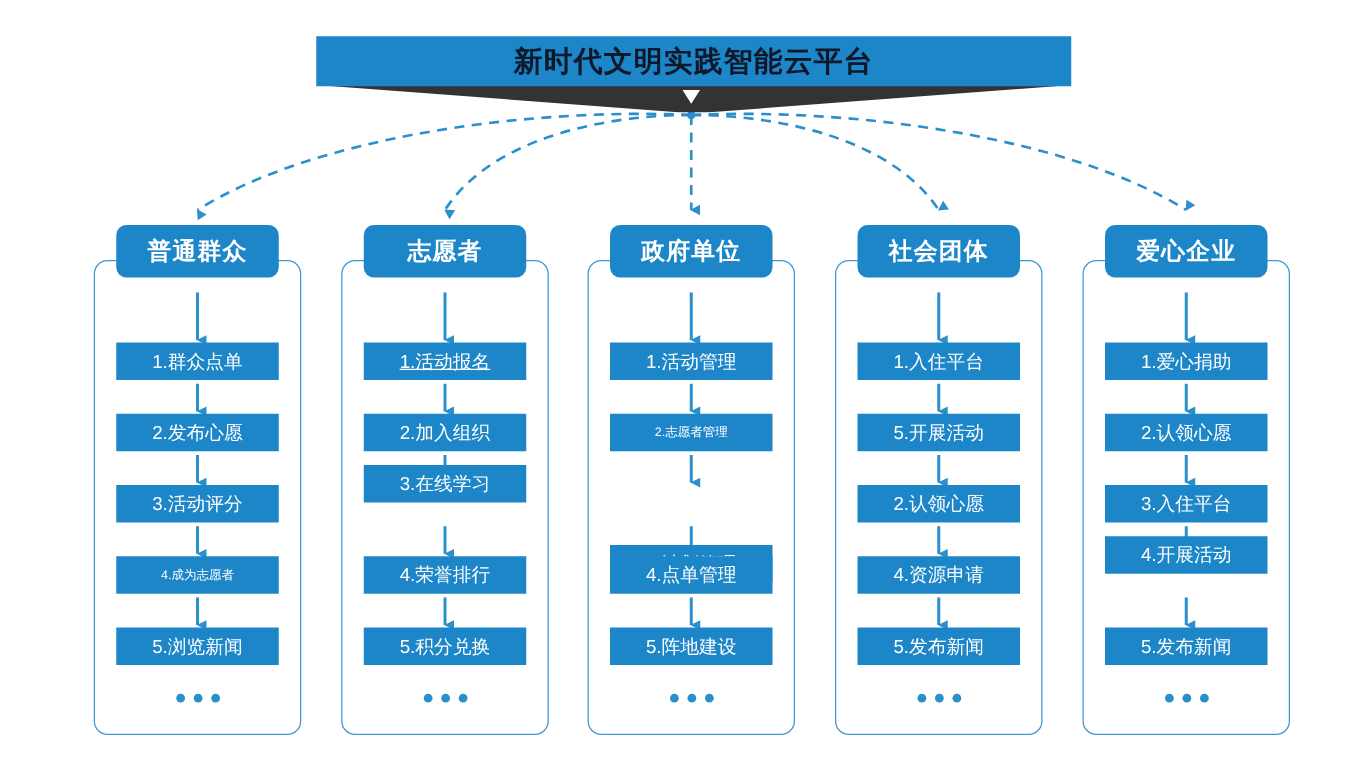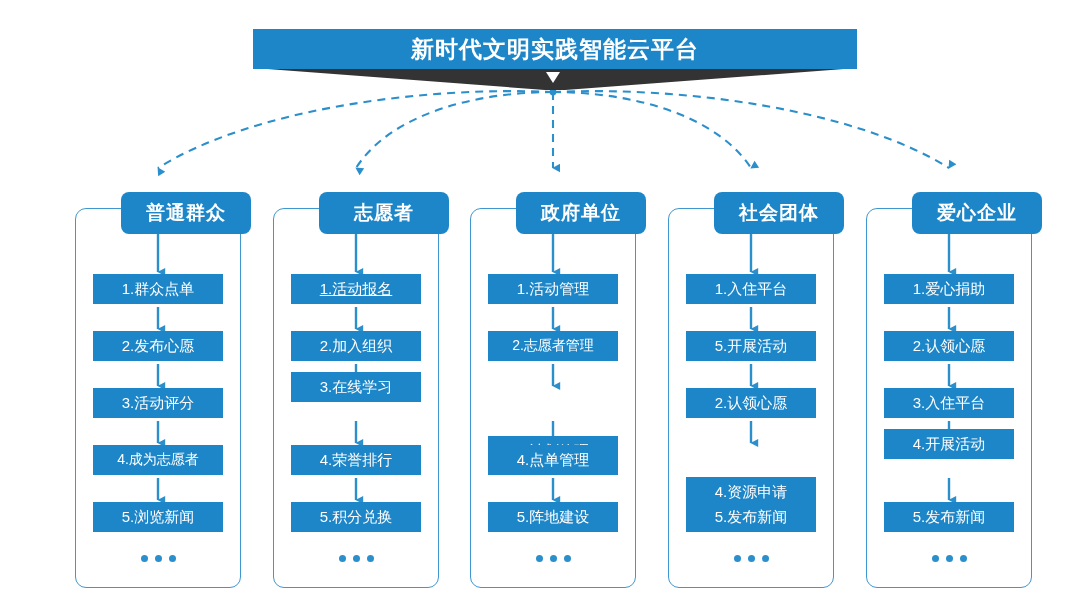--- a/index.html
+++ b/index.html
@@ -27,21 +27,21 @@
   .title-banner {
     position: absolute;
     left: 253px;
     top: 29px;
     width: 604px;
     height: 40px;
     background: #1d86c8;
     display: flex;
     align-items: center;
     justify-content: center;
-    color: #ffffff;
+    color: #0f172a;
     font-size: 23px;
     font-weight: bold;
     letter-spacing: 1px;
     z-index: 5;
   }
 
   
   .banner-shadow {
     position: absolute;
     left: 253px;
@@ -79,50 +79,49 @@
     height: 380px;
     box-sizing: border-box;
     border: 1.6px solid #3f97d0;
     border-radius: 11px;
     background: transparent;
     z-index: 1;
   }
 
   .col-head {
     position: absolute;
-    top: 192px;
+    top: 180px;
     width: 130px;
     height: 42px;
     background: #1d86c8;
     border-radius: 8px;
     color: #ffffff;
     font-size: 19px;
     font-weight: bold;
     display: flex;
     align-items: center;
     justify-content: center;
     letter-spacing: 1px;
     z-index: 3;
-    margin-left: 28px;
   }
 
   .item {
     position: absolute;
     width: 130px;
     height: 30px;
     background: #1d86c8;
     color: #ffffff;
     font-size: 15px;
     display: flex;
     align-items: center;
     justify-content: center;
     z-index: 3;
     white-space: nowrap;
   }
-  .item.narrow-text { font-size: 14px; }
+  .item.narrow-text { font-size: 10px; }
 
   .ellipsis {
     position: absolute;
     width: 130px;
     height: 20px;
     top: 548px;
     display: flex;
     align-items: center;
     justify-content: center;
     gap: 7px;
@@ -283,21 +282,21 @@
       </div>
       <div class="item" style="left: 686px; top: 274px;">
         <span>1.入住平台</span>
       </div>
       <div class="item" style="left: 686px; top: 331px;">
         <span>5.开展活动</span>
       </div>
       <div class="item" style="left: 686px; top: 388px;">
         <span>2.认领心愿</span>
       </div>
-      <div class="item" style="left: 686px; top: 445px; margin-top: 32px;">
+      <div class="item" style="left: 686px; top: 445px;">
         <span>4.资源申请</span>
       </div>
       <div class="item" style="left: 686px; top: 502px;">
         <span>5.发布新闻</span>
       </div>
       <div class="ellipsis" style="left: 686px;">
         <i></i>
         <i></i>
         <i></i>
       </div>

